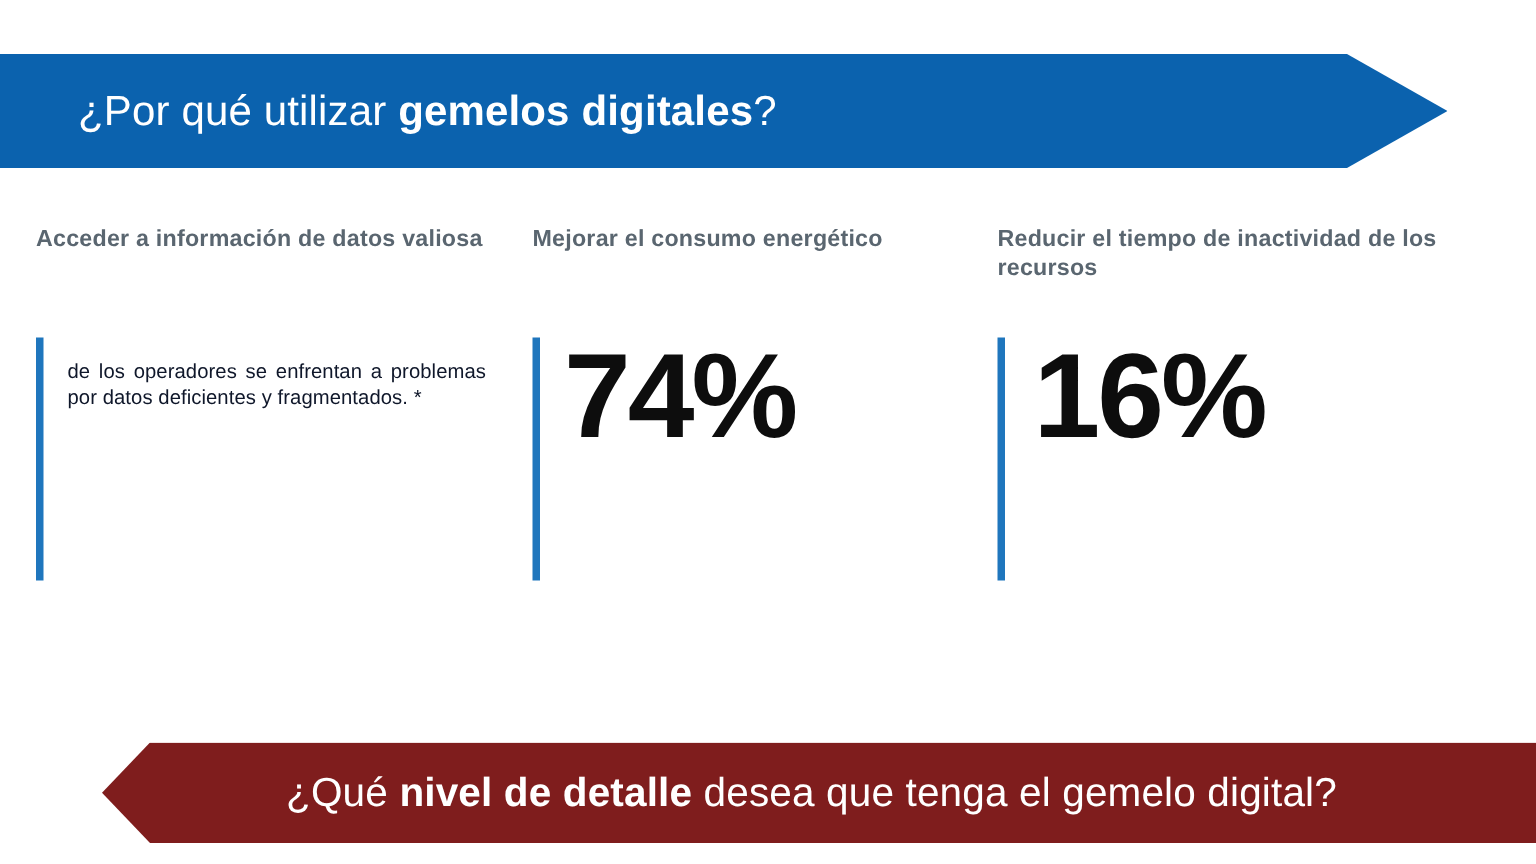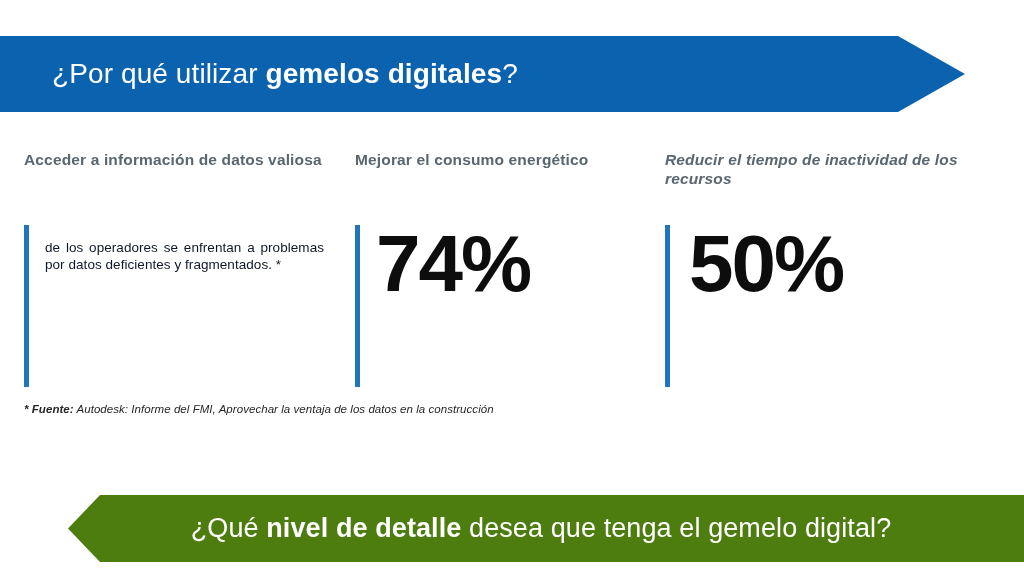--- a/index.html
+++ b/index.html
@@ -32,21 +32,21 @@
     letter-spacing:0.1px;
     padding-left:52px;
     white-space:nowrap;
   }
   .top-banner-text b { font-weight:700; }
 
   
   .col-abs { position:absolute; top:150px; }
   .c1 { left:24px;  width:300px; }
   .c2 { left:355px; width:290px; }
-  .c3 { left:665px; width:345px;font-style:italic; }
+  .c3 { left:665px; width:345px; }
 
   .col-heading {
     font-size:15.5px;
     font-weight:700;
     line-height:1.24;
     color:#5a6670;
     letter-spacing:0.15px;
     margin-bottom:0;
   }
 
@@ -96,21 +96,21 @@
     letter-spacing:0.05px;
     white-space:nowrap;
   }
   .footnote .label { font-weight:700; font-style:italic; }
 
   
   .bottom-banner {
     position:absolute;
     left:68px; top:495px;
     width:956px; height:67px;
-    background:#4d7c0f;
+    background:#7f1d1d;
     -webkit-clip-path: polygon(32px 0, 956px 0, 956px 100%, 32px 100%, 0 50%);
     clip-path: polygon(32px 0, 956px 0, 956px 100%, 32px 100%, 0 50%);
     display:flex; align-items:center; justify-content:center;
   }
   .bottom-banner-text {
     color:#ffffff;
     font-size:27px;
     font-weight:400;
     letter-spacing:0.1px;
     white-space:nowrap;
@@ -149,27 +149,24 @@
   <div class="stat-wrap s2">
     <div class="accent-bar"></div>
     <div class="stat-inner">
       <div class="stat-number">74%</div>
     </div>
   </div>
 
   <div class="stat-wrap s3">
     <div class="accent-bar"></div>
     <div class="stat-inner">
-      <div class="stat-number">50%</div>
+      <div class="stat-number">16%</div>
     </div>
   </div>
 
-  <div class="footnote">
-    <span class="label">* </span><span class="label">Fuente:</span><span> Autodesk: Informe del FMI, Aprovechar la ventaja de los datos en la construcción</span>
-  </div>
 
   <div class="bottom-banner">
     <div class="bottom-banner-text">
       <span>¿Qué </span><b>nivel de detalle</b><span> desea que tenga el gemelo digital?</span>
     </div>
   </div>
 
 </div>
 
 </body></html>

